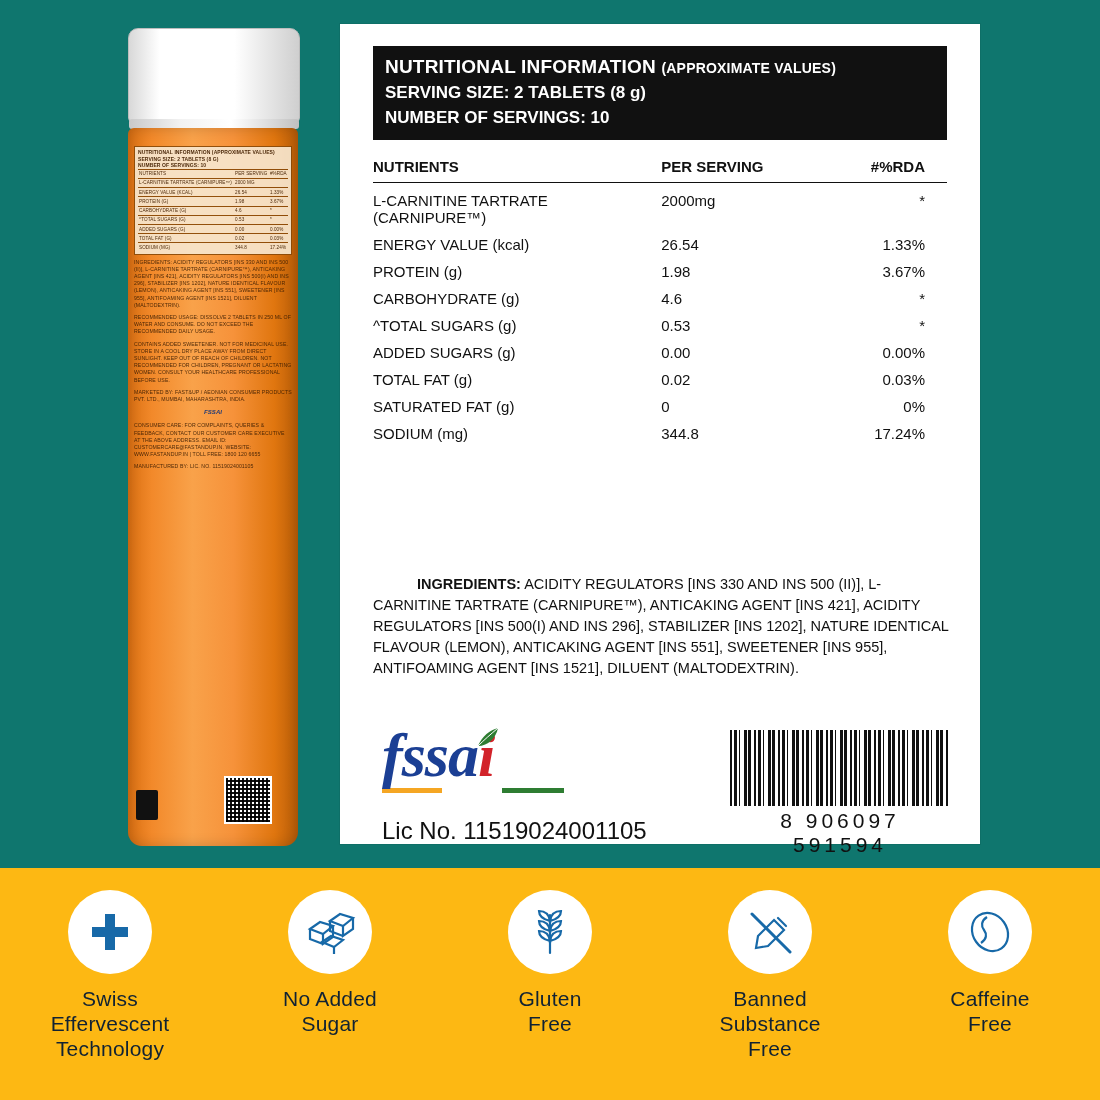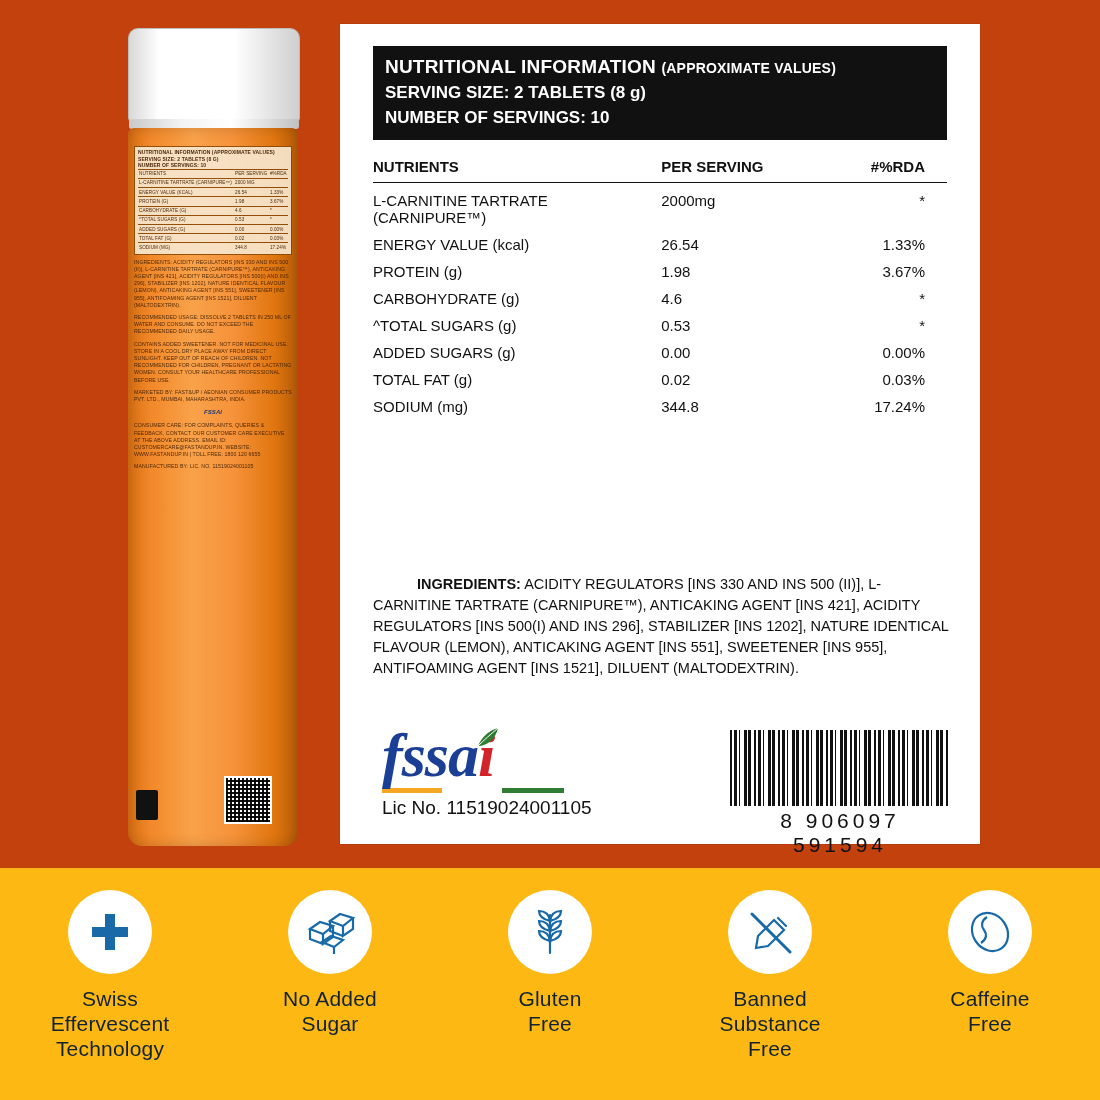--- a/index.html
+++ b/index.html
@@ -6,21 +6,21 @@
   body{
     width:1100px;height:1100px;
     background:#F4821F;
     font-family:"Liberation Sans", sans-serif;
     overflow:hidden;
     position:relative;
   }
   
   .product-area{
     position:absolute;left:0;top:0;width:1100px;height:868px;
-    background:#c2410c;
+    background:#0f766e;
   }
   
   .tube-wrap{
     position:absolute;left:110px;top:28px;width:200px;height:820px;
   }
   .tube-cap{
     position:absolute;left:18px;top:0;width:170px;height:92px;
     background:linear-gradient(90deg,#d8d8d8 0%,#ffffff 18%,#ffffff 62%,#cfcfcf 100%);
     border-radius:10px 10px 4px 4px;
     border:1px solid #bdbdbd;
@@ -112,21 +112,21 @@
   .fssai-mark{
     font-family:"Liberation Serif", serif;
     font-size:62px;font-weight:bold;font-style:italic;line-height:62px;
     color:#1b3f94;letter-spacing:-1px;position:relative;display:inline-block;
   }
   .fssai-mark .red{color:#d2232a;}
   .fssai-bar{
     width:182px;height:5px;margin-top:2px;
     background:linear-gradient(90deg,#f5a623 0 33%,#ffffff 33% 66%,#2e7d32 66% 100%);
   }
-  .lic{font-size:19px;color:#111;margin-top:4px;}
+  .lic{font-size:24px;color:#111;margin-top:24px;}
 
   
   .barcode{
     position:absolute;left:390px;top:706px;width:220px;
   }
   .bars{height:76px;width:220px;
     background:
       repeating-linear-gradient(90deg,
         #111 0 2px, #fff 2px 4px, #111 4px 7px, #fff 7px 9px,
         #111 9px 10px, #fff 10px 14px, #111 14px 17px, #fff 17px 18px,
@@ -278,20 +278,25 @@
         <td class="c1">ADDED SUGARS (g)</td>
         <td class="c2">0.00</td>
         <td class="c3">0.00%</td>
       </tr>
       <tr>
         <td class="c1">TOTAL FAT (g)</td>
         <td class="c2">0.02</td>
         <td class="c3">0.03%</td>
       </tr>
       <tr>
+        <td class="c1">SATURATED FAT (g)</td>
+        <td class="c2">0</td>
+        <td class="c3">0%</td>
+      </tr>
+      <tr>
         <td class="c1">SODIUM (mg)</td>
         <td class="c2">344.8</td>
         <td class="c3">17.24%</td>
       </tr>
     </tbody>
       </table>
 
 
     <div class="ingredients">
       <b>INGREDIENTS:</b><span> ACIDITY REGULATORS [INS 330 AND INS 500 (II)], L-CARNITINE TARTRATE (CARNIPURE™), ANTICAKING AGENT [INS 421], ACIDITY REGULATORS [INS 500(I) AND INS 296], STABILIZER [INS 1202], NATURE IDENTICAL FLAVOUR (LEMON), ANTICAKING AGENT [INS 551], SWEETENER [INS 955], ANTIFOAMING AGENT [INS 1521], DILUENT (MALTODEXTRIN).</span>

